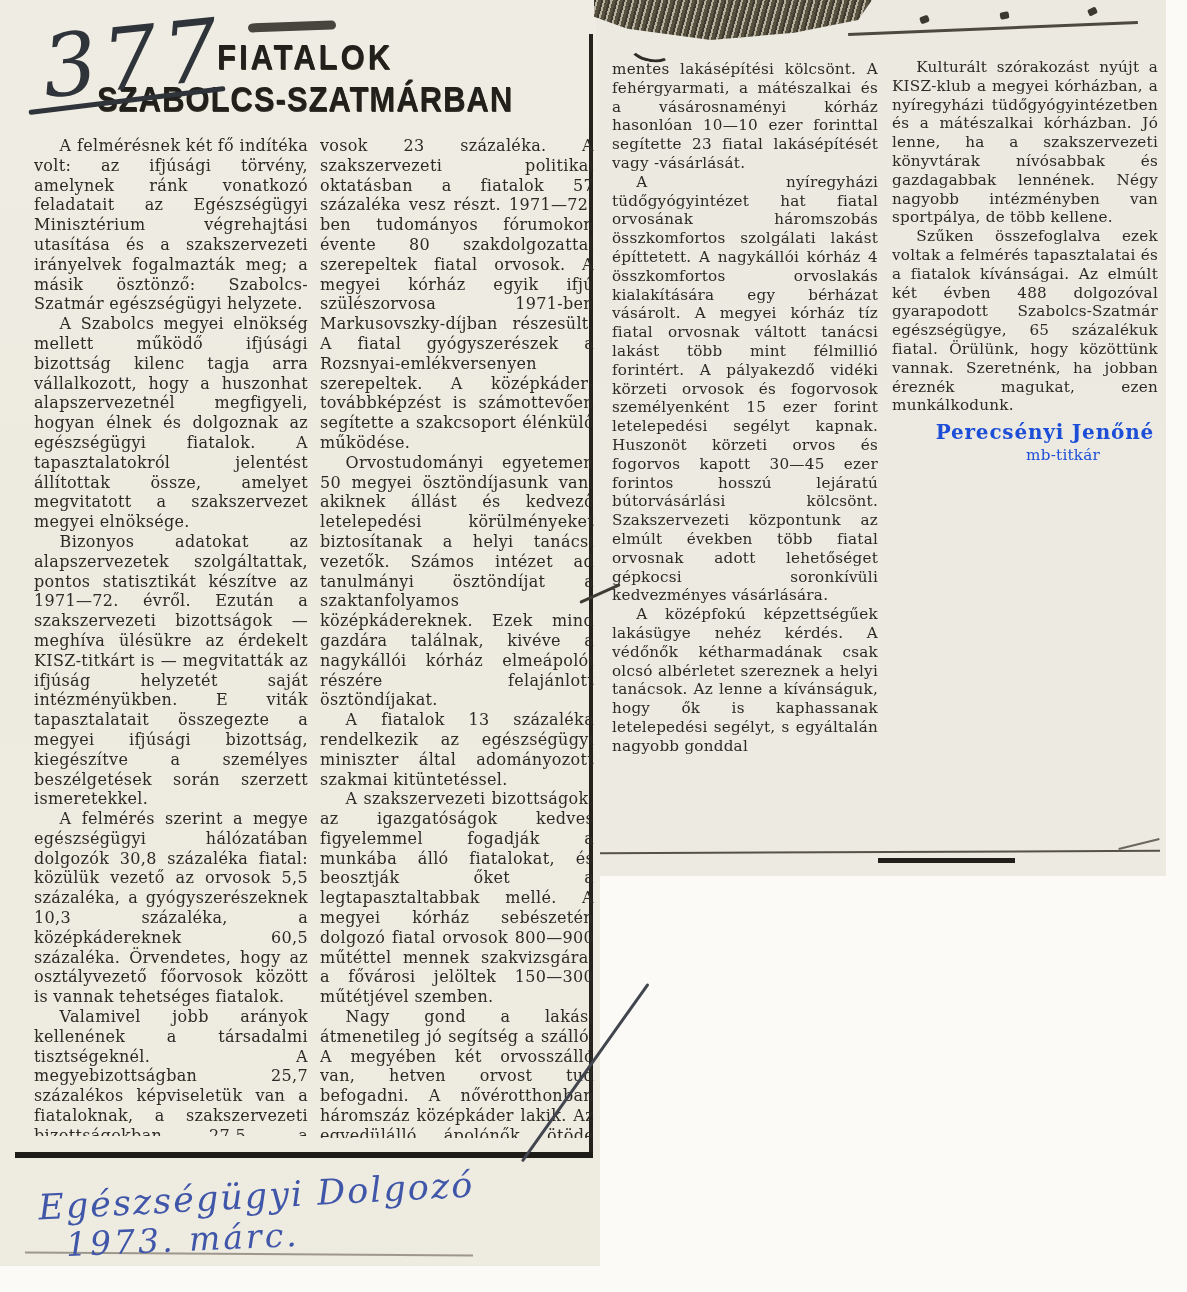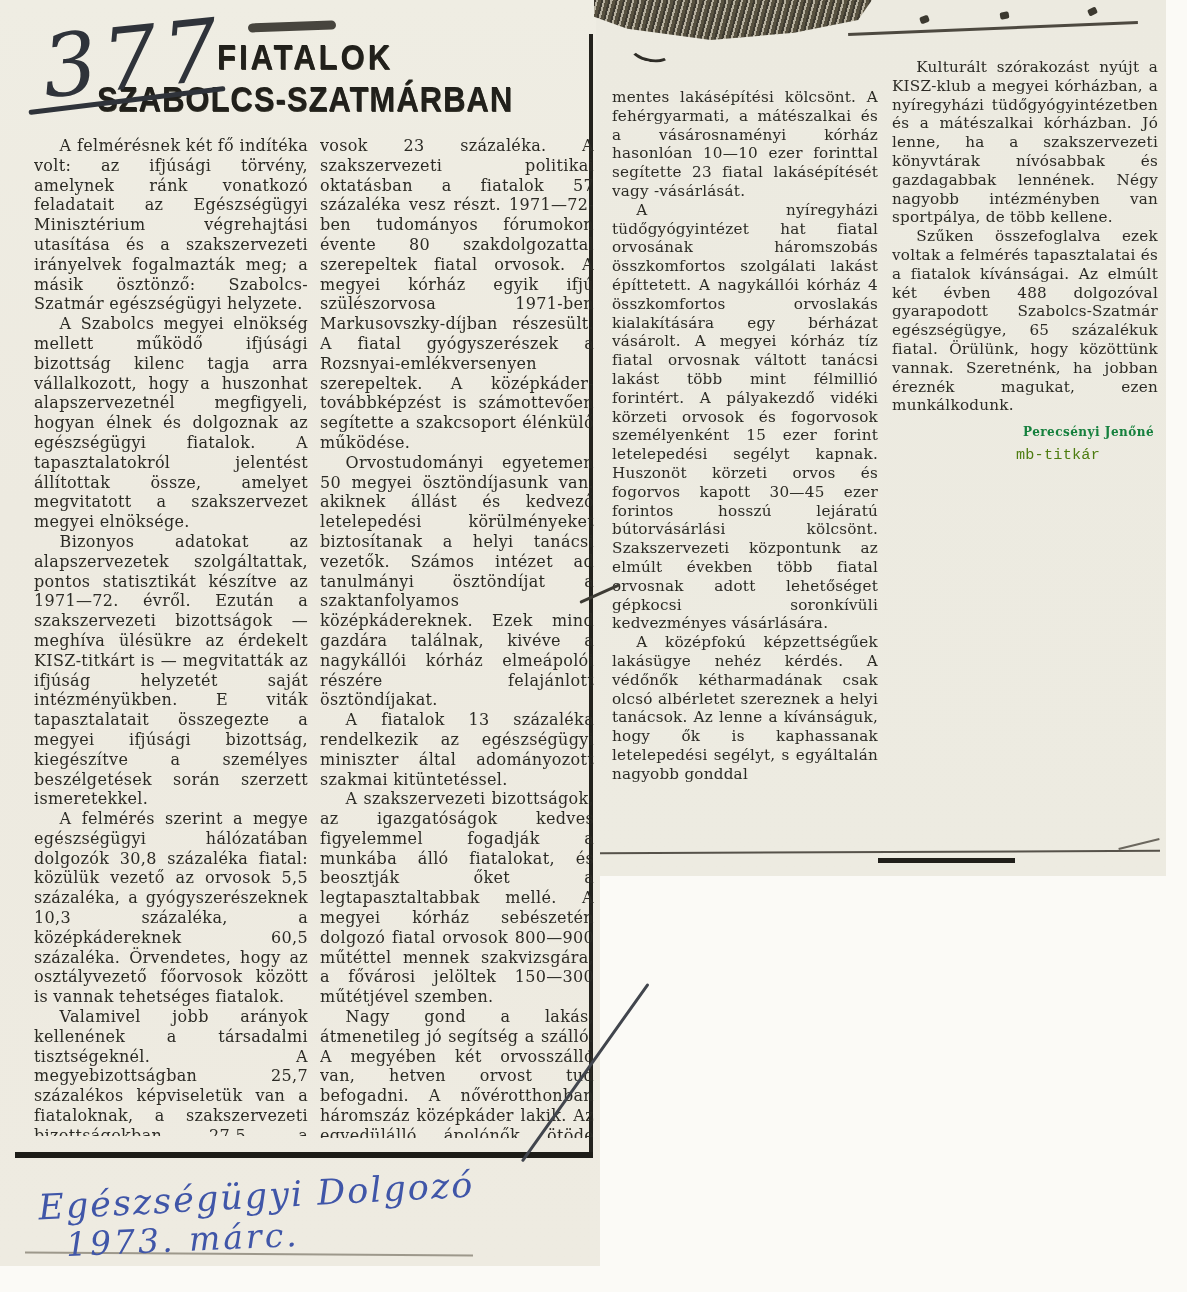--- a/index.html
+++ b/index.html
@@ -31,26 +31,26 @@
   #title-line2{top:82px;font-size:31px;letter-spacing:1px;}
 
   
   .col{position:absolute;text-align:justify;color:#2b2a24;overflow:hidden;}
   .col p{margin:0;text-indent:1.6em;}
   .col p.cont{text-indent:0;}
   .left-col{font-size:16px;line-height:19.8px;letter-spacing:0.02em;width:274px;}
   .right-col{font-size:15.2px;line-height:18.8px;letter-spacing:0.015em;width:266px;}
   #col1{left:34px;top:136px;height:1000px;}
   #col2{left:320px;top:136px;height:1002px;}
-  #col3{left:16px;top:60px;height:780px;margin-top:28px;}
+  #col3{left:16px;top:60px;height:780px;}
   #col4{left:296px;top:58px;height:790px;}
 
   .signature{margin-top:8px;text-align:right;}
-  .sig-name{font-weight:bold;font-size:12px;letter-spacing:0.04em;padding-right:4px;color:#15803d;}
-  .sig-role{font-size:15.2px;padding-right:58px;margin-top:4px;color:#4d7c0f;font-family:Liberation Mono, monospace;}
+  .sig-name{font-weight:bold;font-size:20px;letter-spacing:0.04em;padding-right:4px;color:#1d4ed8;}
+  .sig-role{font-size:15.2px;padding-right:58px;margin-top:4px;color:#1d4ed8;}
 
   
   .handwriting{position:absolute;font-family:"DejaVu Serif", serif;font-style:italic;}
   #hand-number{left:42px;top:8px;font-size:86px;color:#2f333a;transform:rotate(-6deg);letter-spacing:6px;}
   #hand-number-strike{position:absolute;left:28px;top:98px;width:198px;height:5px;background:#2f333a;transform:rotate(-7deg);border-radius:3px;}
   #hand-note-1{left:38px;top:1176px;font-size:35px;color:#4056a8;transform:rotate(-3deg);letter-spacing:2px;}
   #hand-note-2{left:66px;top:1220px;font-size:33px;color:#4056a8;transform:rotate(-2.5deg);letter-spacing:3px;}
 
   
   #fragment{position:absolute;left:590px;top:0;width:530px;height:50px;overflow:visible;}

